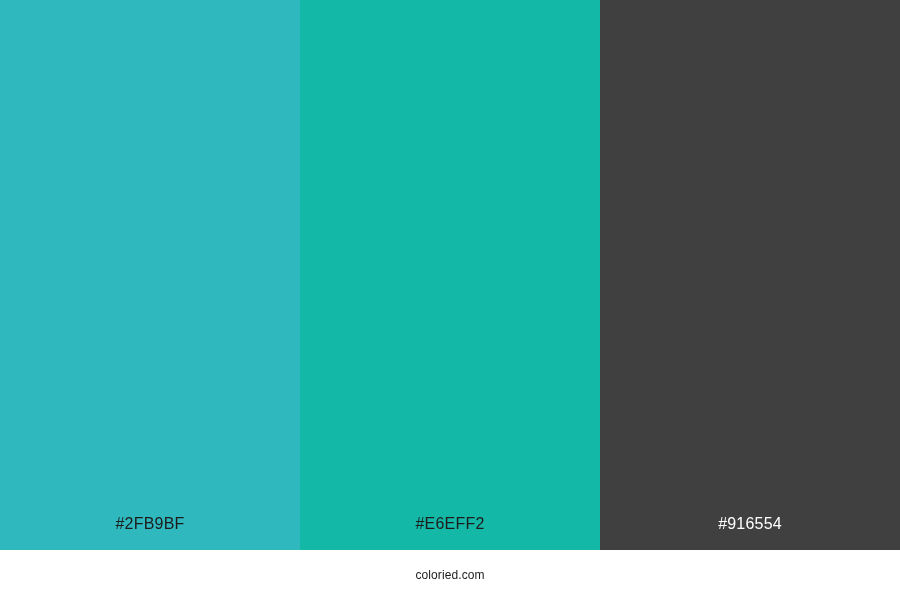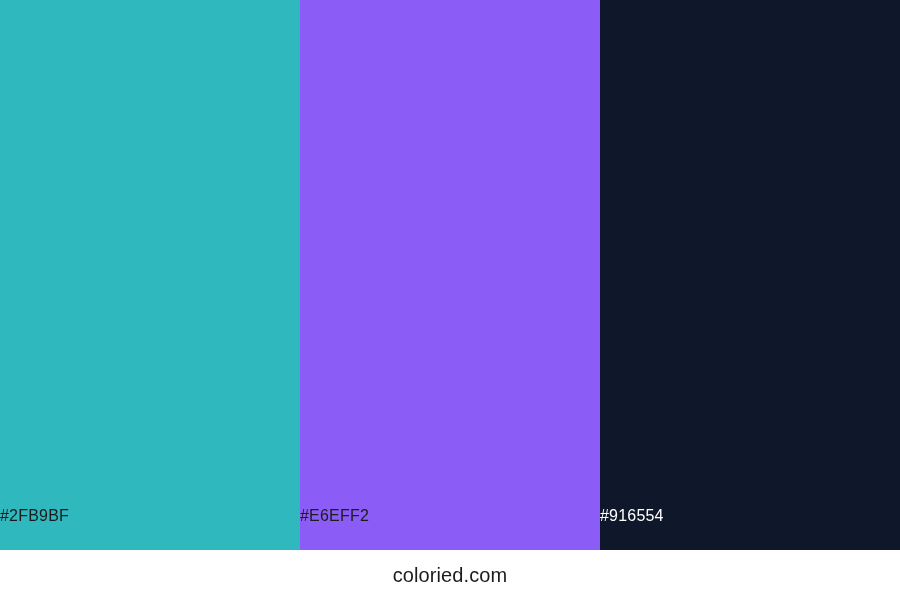--- a/index.html
+++ b/index.html
@@ -35,66 +35,67 @@
     height: 550px;
     position: relative;
     display: flex;
     align-items: flex-end;
     justify-content: center;
   }
 
   .swatch-label {
     display: block;
     width: 100%;
+    text-align: center;
     font-family: "Liberation Sans", sans-serif;
     font-size: 16px;
     letter-spacing: 0.2px;
     line-height: 1;
-    padding-bottom: 26px;
+    padding-bottom: 18px;
     user-select: none;
   }
 
   .label-dark { color: #1c1c1c; }
   .label-light { color: #ffffff; }
 
   .footer {
     width: 900px;
     height: 50px;
     background: #ffffff;
     display: flex;
     align-items: center;
     justify-content: center;
   }
 
   .footer-brand {
     font-family: "Liberation Sans", sans-serif;
-    font-size: 20px;
+    font-size: 12px;
     color: #1c1c1c;
     line-height: 1;
     letter-spacing: 0.1px;
   }
 </style>
 </head>
 <body>
 
 <div class="palette-page">
 
   <div class="swatch-strip">
 
     <div class="swatch" style="background:#2FB9BF;">
       <span class="swatch-label label-dark">#2FB9BF</span>
     </div>
 
 
-    <div class="swatch" style="background:#8b5cf6;">
+    <div class="swatch" style="background:#14b8a6;">
       <span class="swatch-label label-dark">#E6EFF2</span>
     </div>
 
 
-    <div class="swatch" style="background:#0f172a;">
+    <div class="swatch" style="background:#404040;">
       <span class="swatch-label label-light">#916554</span>
     </div>
 
   </div>
 
   <div class="footer">
     <span class="footer-brand">coloried.com</span>
   </div>
 
 </div>

